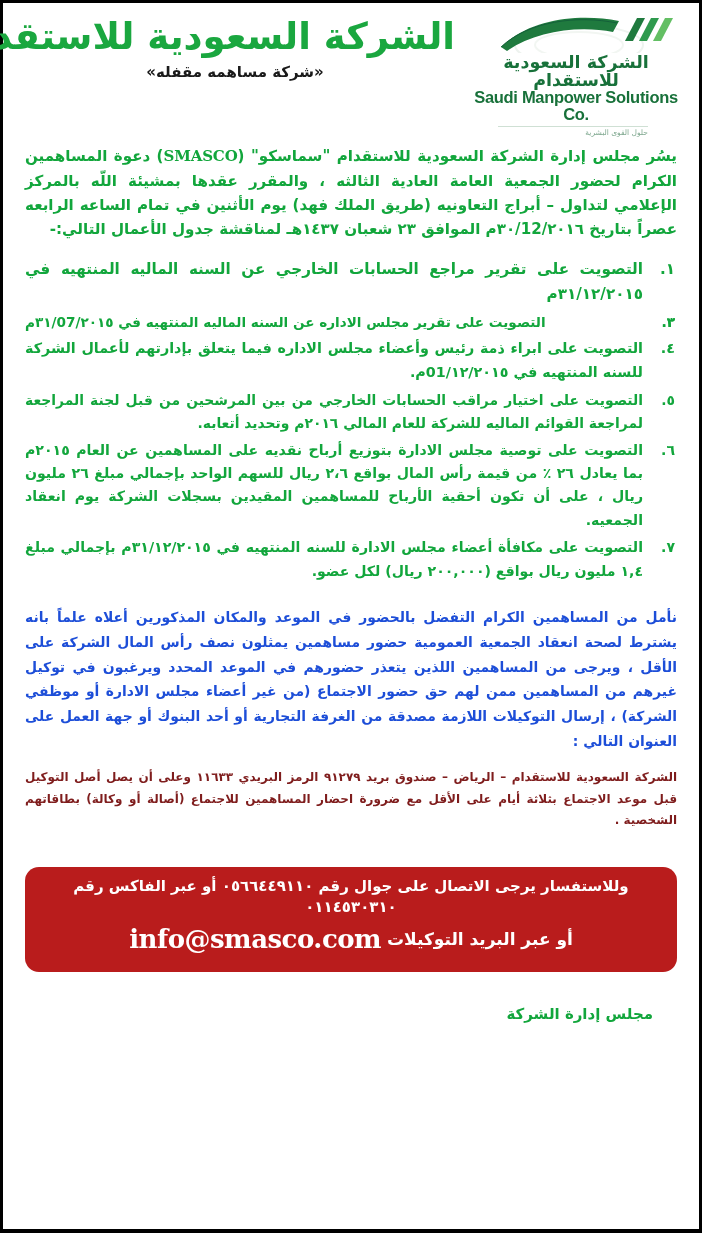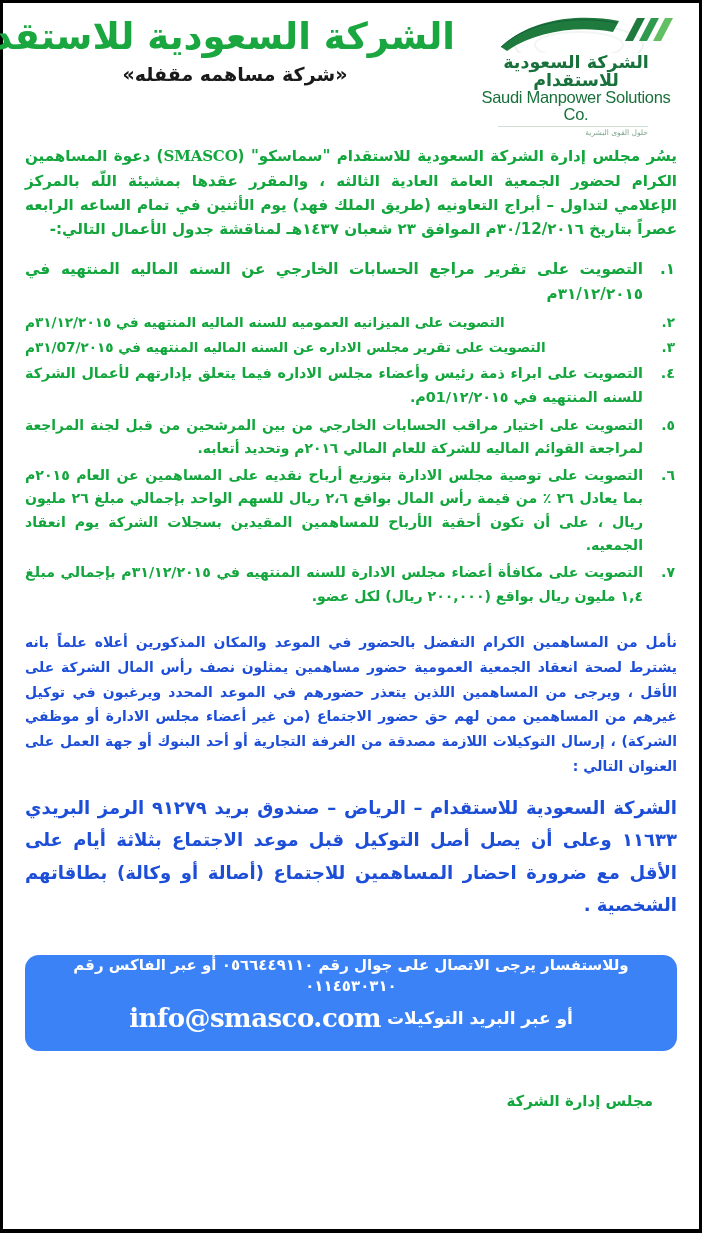--- a/index.html
+++ b/index.html
@@ -50,21 +50,21 @@
     font-weight: bold;
     color: #18713a;
     line-height: 1.0;
     letter-spacing: -0.2px;
     margin-top: 1px;
     direction: rtl;
   }
   .logo-en {
     font-family: "Liberation Sans", sans-serif;
     font-size: 16.5px;
-    font-weight: normal;
+    font-weight: bold;
     color: #18713a;
     letter-spacing: -0.3px;
     line-height: 1.05;
     direction: ltr;
   }
   .logo-tag {
     font-family: "DejaVu Sans", sans-serif;
     font-size: 7.5px;
     color: #7fa88f;
     direction: rtl;
@@ -87,21 +87,21 @@
     font-family: "DejaVu Sans", sans-serif;
     font-size: 37px;
     font-weight: bold;
     color: #1aa73f;
     line-height: 1.08;
     letter-spacing: -0.5px;
     white-space: nowrap;
   }
   .company-sub {
     font-family: "DejaVu Sans", sans-serif;
-    font-size: 19px;
+    font-size: 15px;
     font-weight: bold;
     color: #1a1a1a;
     margin-top: 6px;
     letter-spacing: -0.2px;
   }
 
   
   .banner-wrap {
     padding: 2px 18px 0 18px;
   }
@@ -184,34 +184,35 @@
     font-size: 13.9px;
     font-weight: bold;
     line-height: 1.78;
     text-align: justify;
     color: #1d4ed8;
     letter-spacing: -0.1px;
   }
   .addr {
     margin-top: 2px;
     font-family: "DejaVu Sans", sans-serif;
-    font-size: 18px;
+    font-size: 12px;
     font-weight: bold;
     line-height: 1.78;
     text-align: justify;
-    color: #1d4ed8;
+    color: #7f1d1d;
   }
 
   
   .contact-wrap { padding: 16px 22px 0 22px; }
   .contact {
-    background: #3b82f6;
+    background: #b91c1c;
     border-radius: 14px;
-    padding: 0 16px 13px 16px;
+    padding: 9px 16px 13px 16px;
     text-align: center;
+    margin-top: 8px;
   }
   .contact-line1 {
     color: #ffffff;
     font-family: "DejaVu Sans", sans-serif;
     font-size: 15px;
     font-weight: bold;
     line-height: 1.4;
     letter-spacing: -0.2px;
   }
   .contact-line2 {
@@ -228,21 +229,21 @@
     font-weight: bold;
     letter-spacing: -0.5px;
     direction: ltr;
     display: inline-block;
     vertical-align: -3px;
     text-align: center;
   }
 
   
   .signature {
-    margin-top: 40px;
+    margin-top: 32px;
     padding: 0 22px;
     text-align: right;
     direction: rtl;
   }
   .signature span {
     font-family: "DejaVu Sans", sans-serif;
     font-size: 15px;
     font-weight: bold;
     color: #12a63c;
     padding-right: 24px;
@@ -285,21 +286,20 @@
 
     <p class="intro"><span>يسُر مجلس إدارة الشركة السعودية للاستقدام "سماسكو" (</span><span class="lat">SMASCO</span><span>) دعوة المساهمين الكرام لحضور الجمعية العامة العادية الثالثه ، والمقرر عقدها بمشيئة اللّه بالمركز الإعلامي لتداول – أبراج التعاونيه (طريق الملك فهد) يوم الأثنين في تمام الساعه الرابعه عصراً بتاريخ ٣٠/12/٢٠١٦م الموافق ٢٣ شعبان ١٤٣٧هـ لمناقشة جدول الأعمال التالي:-</span></p>
 
     <ol class="agenda">
       <li class="it1">
         <span class="num">١.</span>
         <span>التصويت على تقرير مراجع الحسابات الخارجي عن السنه الماليه المنتهيه في ٣١/١٢/٢٠١٥م</span>
       </li>
       <li class="it2">
         <span class="num">٢.</span>
-        <span>التصويت على الميزانيه العموميه للسنه الماليه المنتهيه في ٣١/١٢/٢٠١٥م</span>
       </li>
       <li class="it3">
         <span class="num">٣.</span>
         <span>التصويت على تقرير مجلس الاداره عن السنه الماليه المنتهيه في ٣١/07/٢٠١٥م</span>
       </li>
       <li class="it4">
         <span class="num">٤.</span>
         <span>التصويت على ابراء ذمة رئيس وأعضاء مجلس الاداره فيما يتعلق بإدارتهم لأعمال الشركة للسنه المنتهيه في 01/١٢/٢٠١٥م.</span>
       </li>
       <li class="it5">

